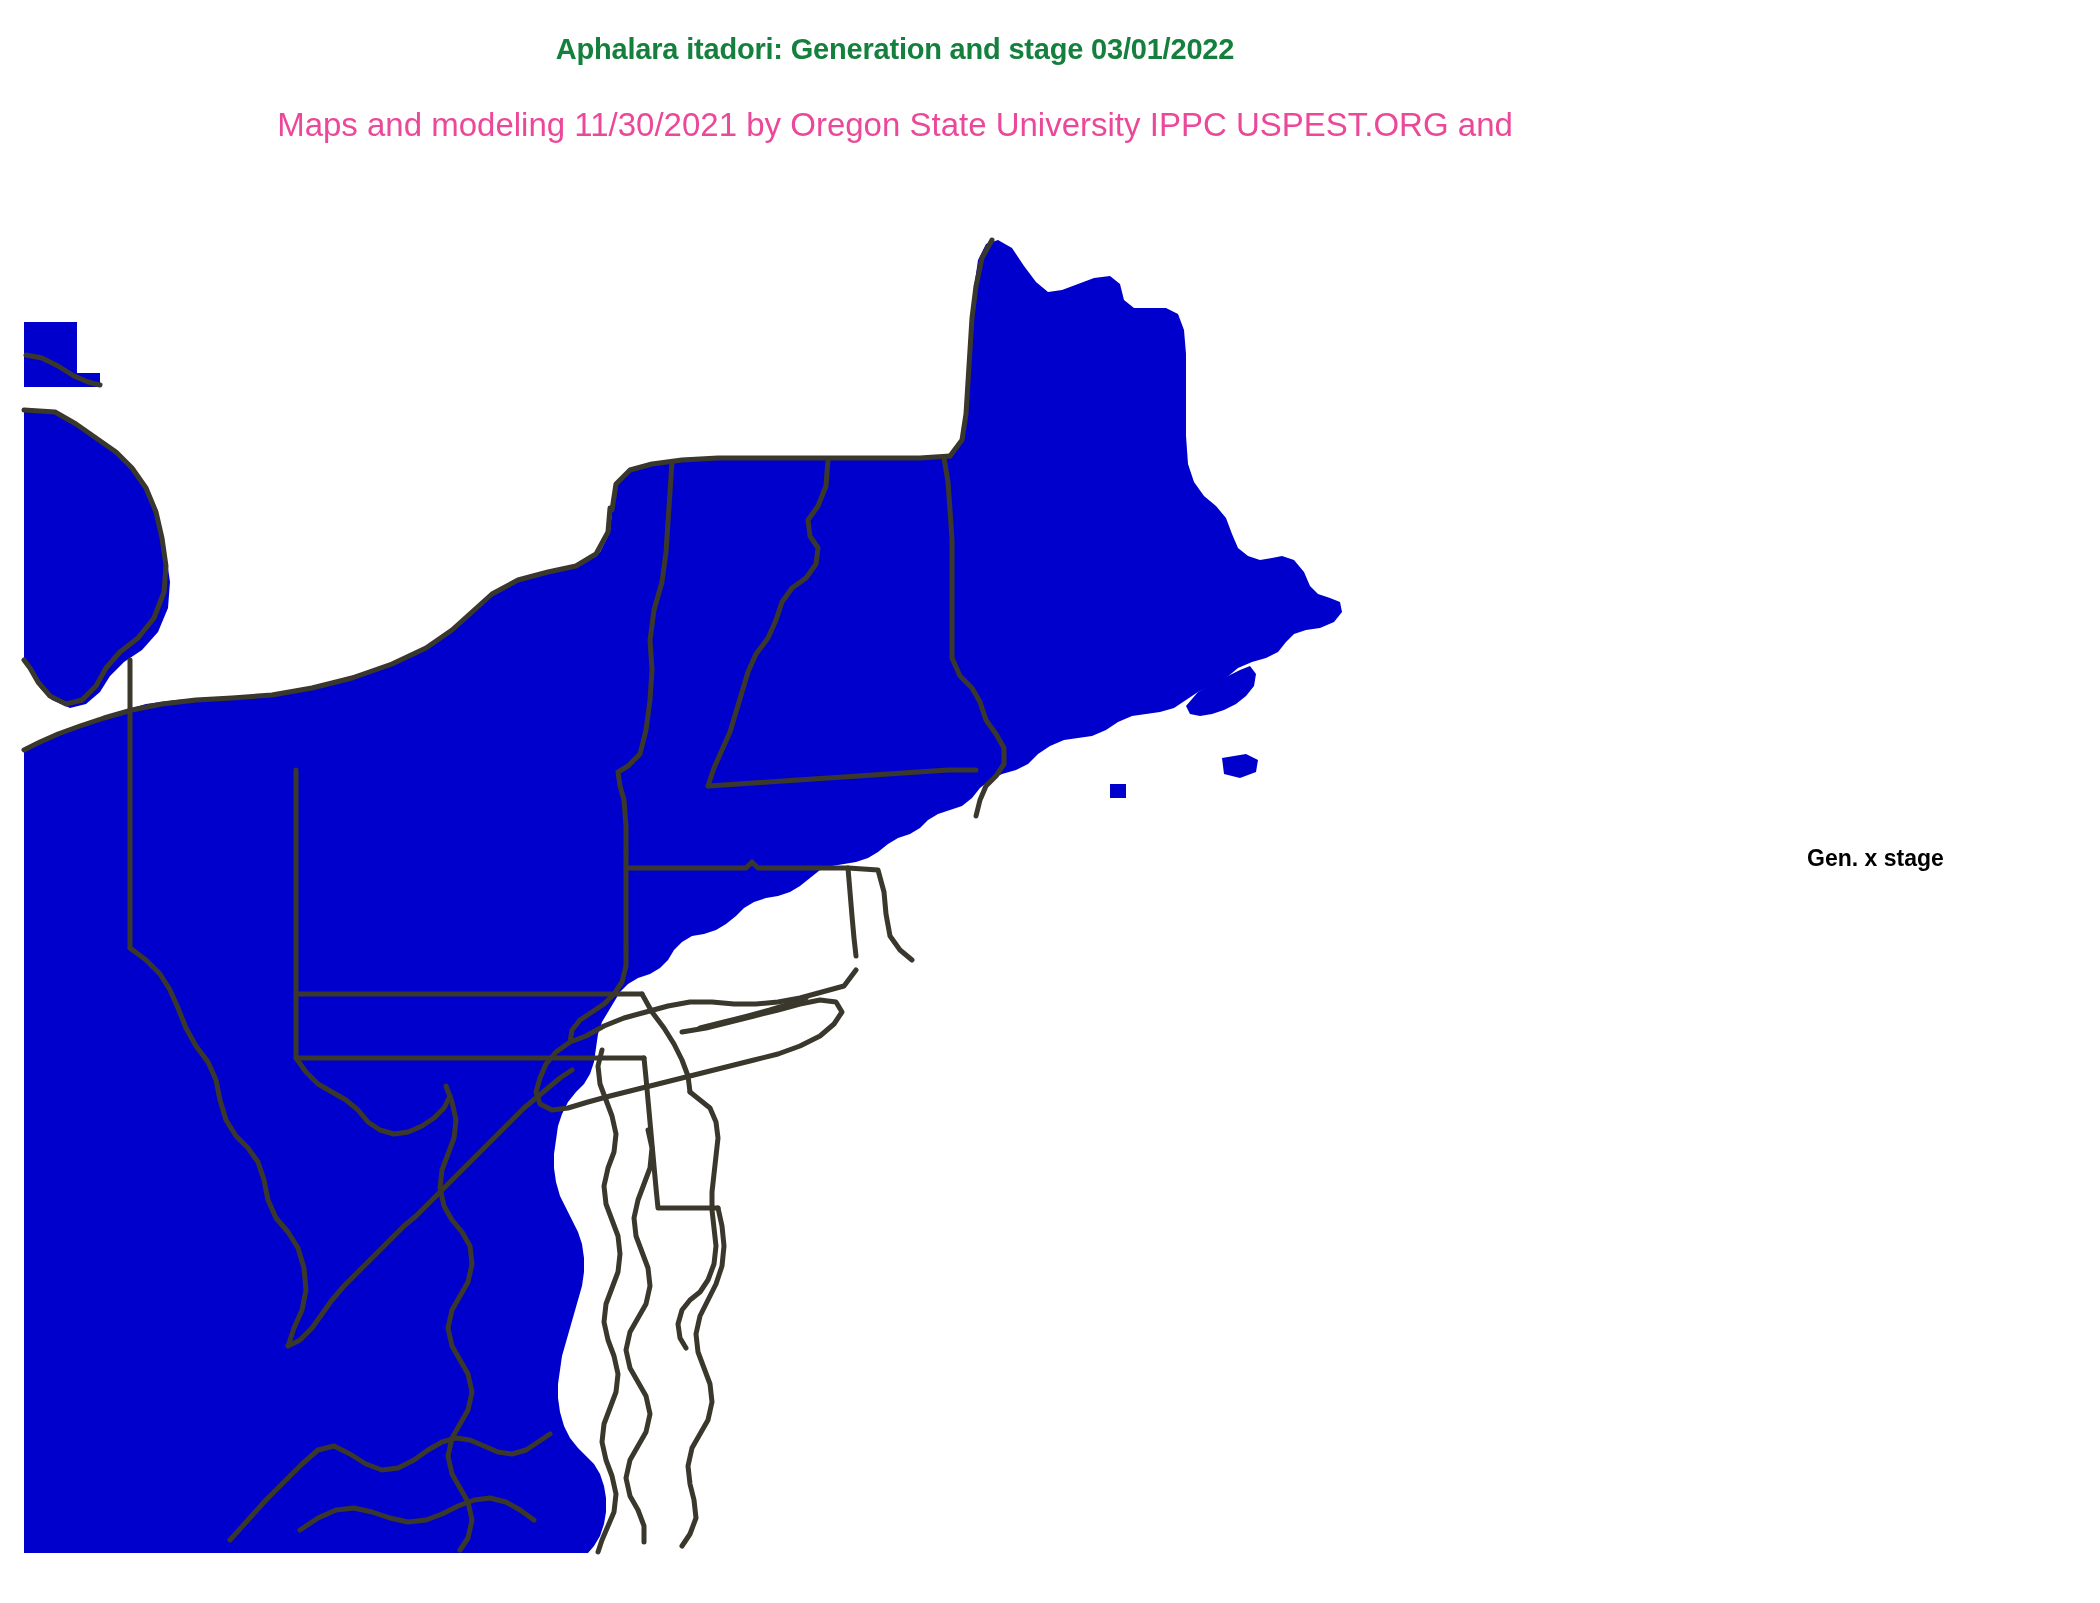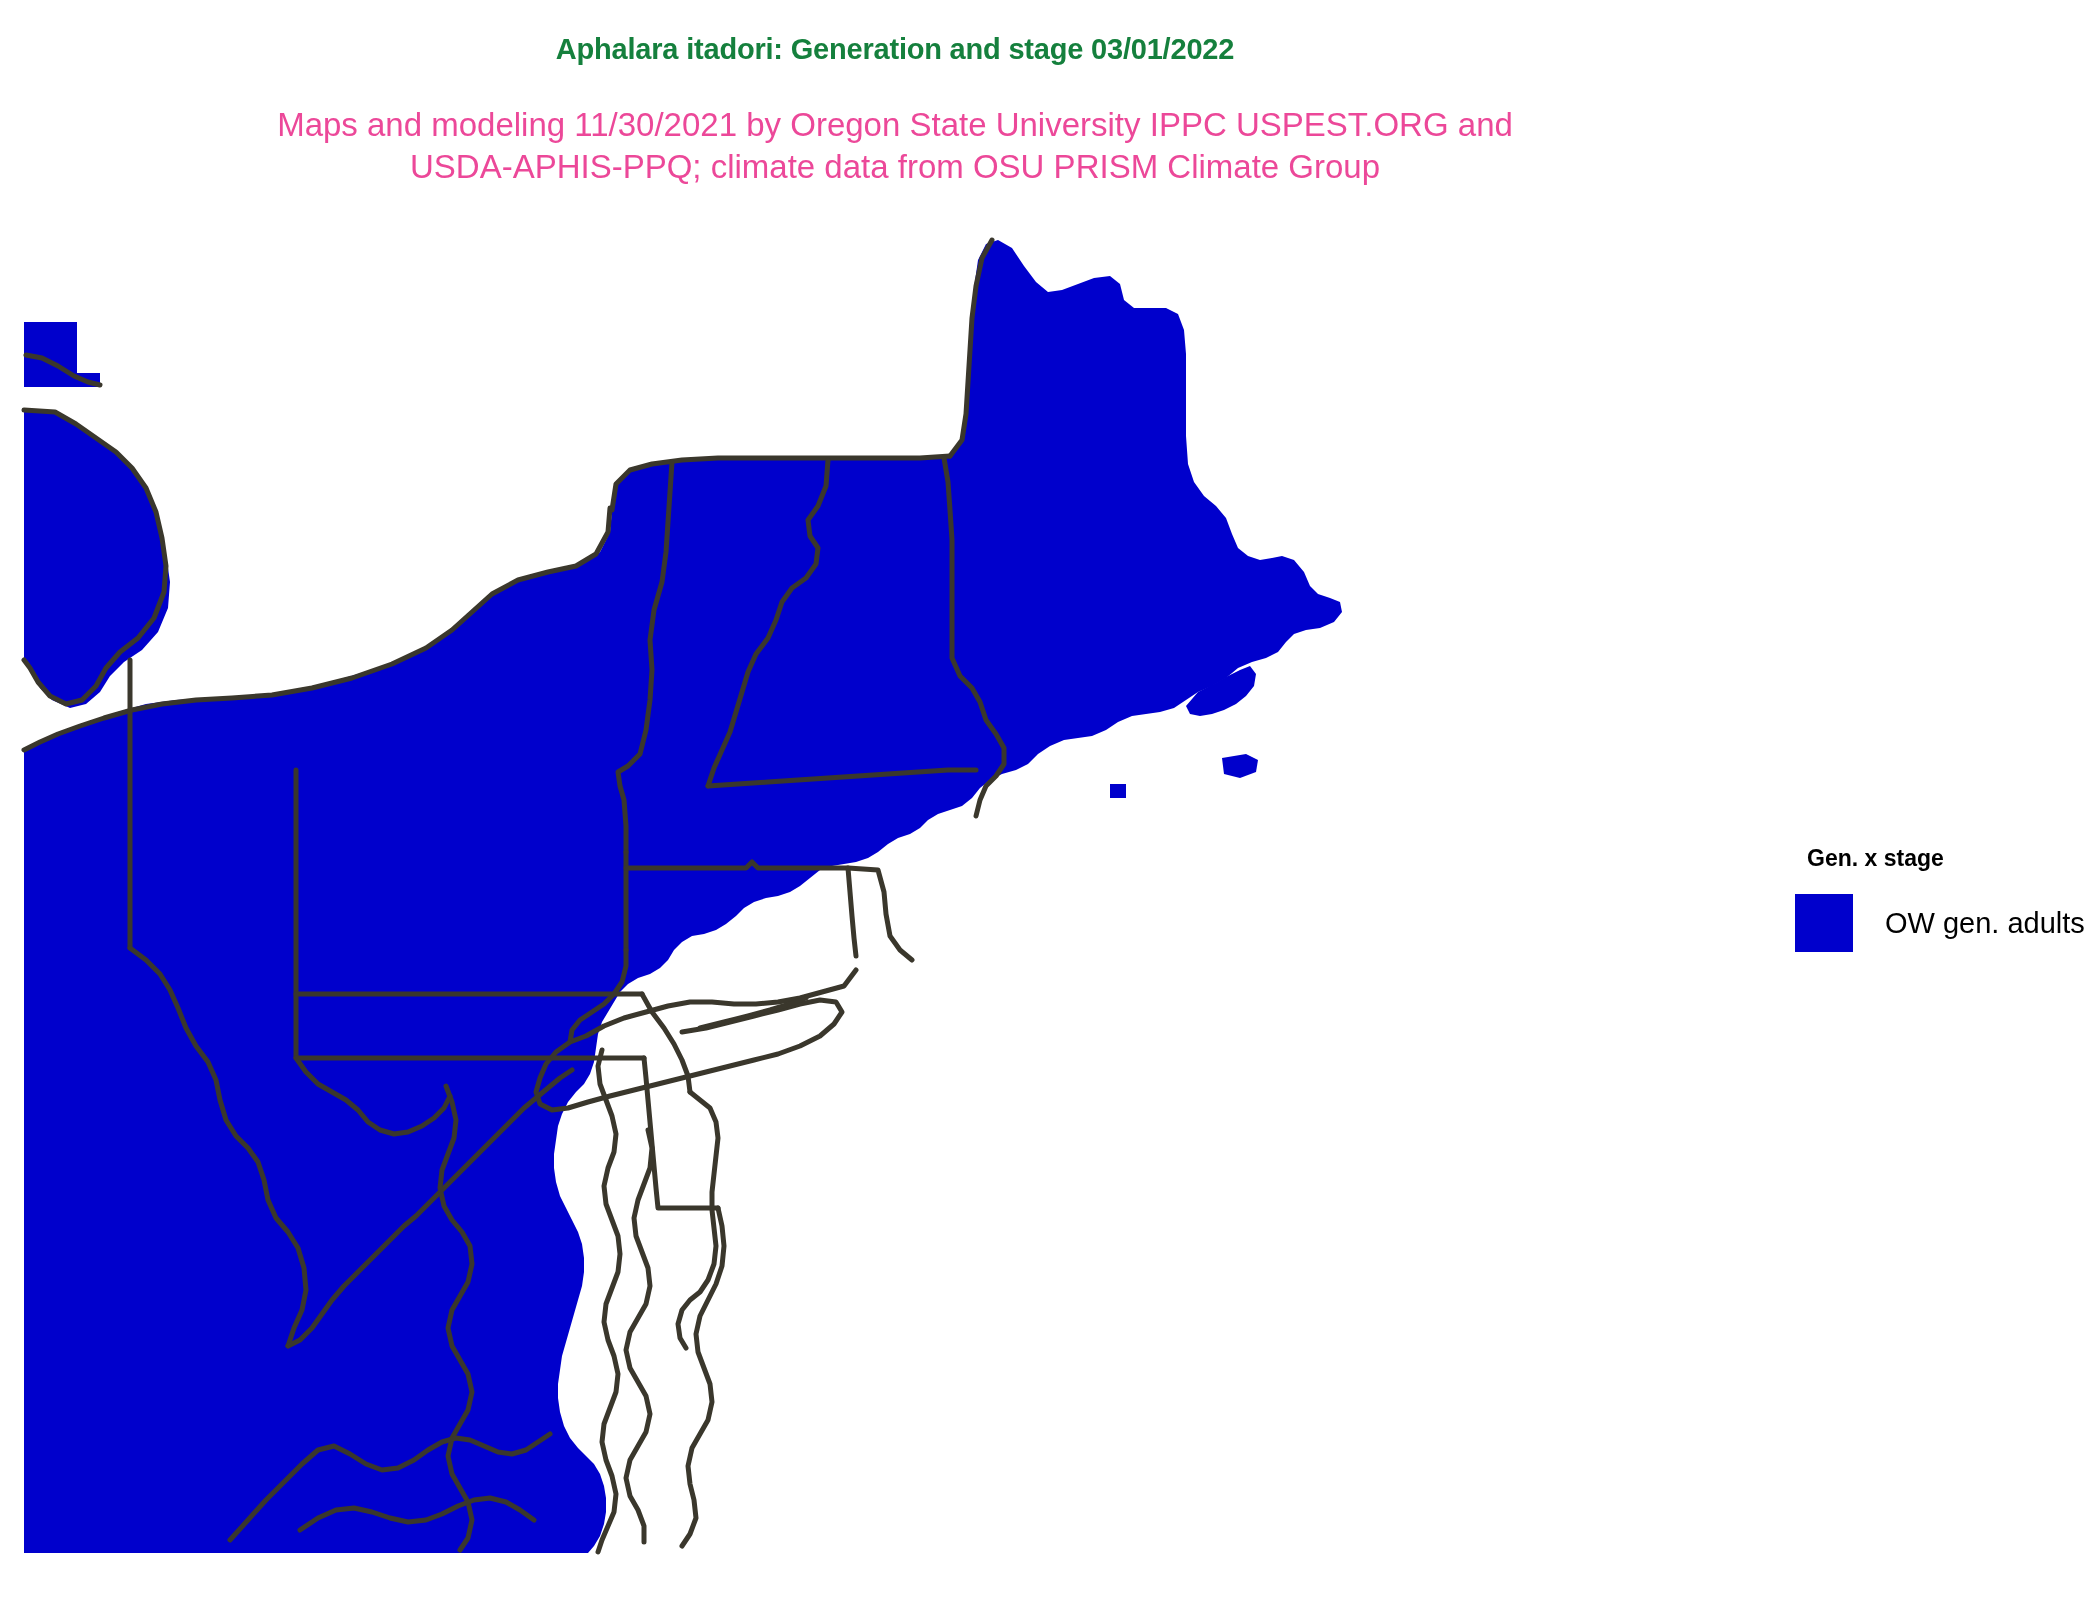--- a/index.html
+++ b/index.html
@@ -90,21 +90,20 @@
 </style>
 </head>
 <body style="background: rgb(255, 255, 255);">
 
 <div id="figure">
 
   <div class="title">Aphalara itadori: Generation and stage 03/01/2022</div>
 
   <div class="subtitle">
     <span class="line">Maps and modeling 11/30/2021 by Oregon State University IPPC USPEST.ORG and</span>
-    <span class="line">USDA-APHIS-PPQ; climate data from OSU PRISM Climate Group</span>
   </div>
 
   <div id="map-panel">
     <svg id="map-svg" viewBox="0 0 1790 1330" preserveAspectRatio="none">
       <g>
 
         <path fill="#0000CC" d="M24 92 L77 92 L77 143 L100 143 L100 157 L24 157 Z"></path>
 
         <path fill="#0000CC" d="M24 180
                  L55 180 L72 192 L92 206 L110 218 L128 232 L140 250 L152 272
@@ -288,19 +287,15 @@
                  L538 1212 L550 1204"></path>
         <path d="M300 1300 L318 1288 L336 1280 L354 1278 L372 1282
                  L390 1288 L408 1292 L426 1290 L442 1284 L458 1276
                  L474 1270 L490 1268 L506 1272 L520 1280 L534 1290"></path>
       </g>
     </svg>
   </div>
 
   <div id="legend">
     <div class="legend-title">Gen. x stage</div>
-    <div class="legend-row">
-      <div class="legend-swatch" style="background: rgb(0, 0, 204);"></div>
-      <div class="legend-label">OW gen. adults</div>
-    </div>
   </div>
 
 </div>
 
 </body></html>

